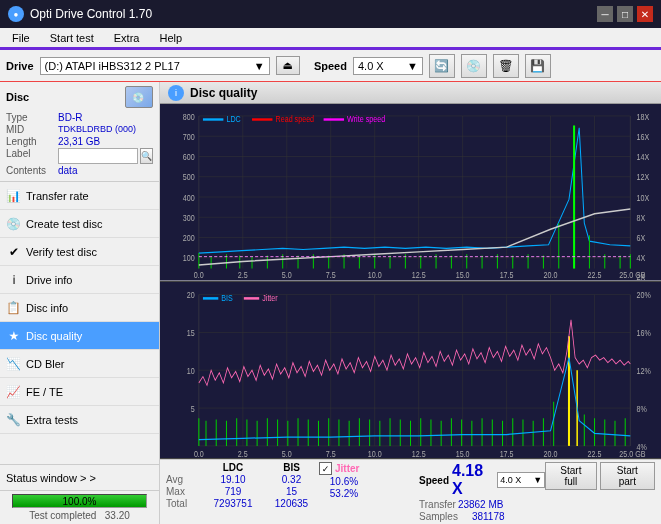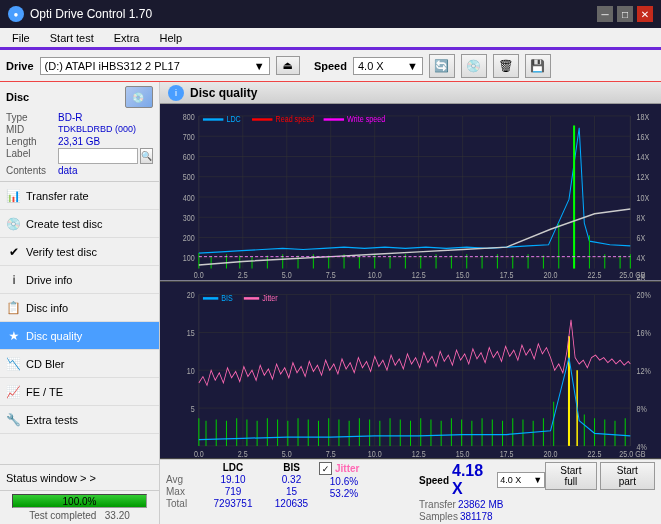--- a/index.html
+++ b/index.html
@@ -641,21 +641,21 @@
             <span style="color:#0000cc; font-weight:bold; font-size:16px;">4.18 X</span>
             <div class="drive-select" style="width:52px; font-size:9px; height:16px; padding:1px 2px;">
               <span>4.0 X</span>
               <span>▼</span>
             </div>
           </div>
           <div style="display:flex; gap:2px; margin-bottom:1px; font-size:10px;">
             <span style="color:#666;">Transfer</span>
             <span style="color:#0000cc;">23862 MB</span>
           </div>
-          <div style="display:flex; gap:2px; font-size:10px;">
+          <div style="display:flex; gap:14px; font-size:10px;">
             <span style="color:#666;">Samples</span>
             <span style="color:#0000cc;">381178</span>
           </div>
         </div>
 
         <div style="display:flex; flex-direction:row; gap:3px; margin-left:auto;">
           <button class="start-full-btn">Start full</button>
           <button class="start-part-btn">Start part</button>
         </div>
       </div>

